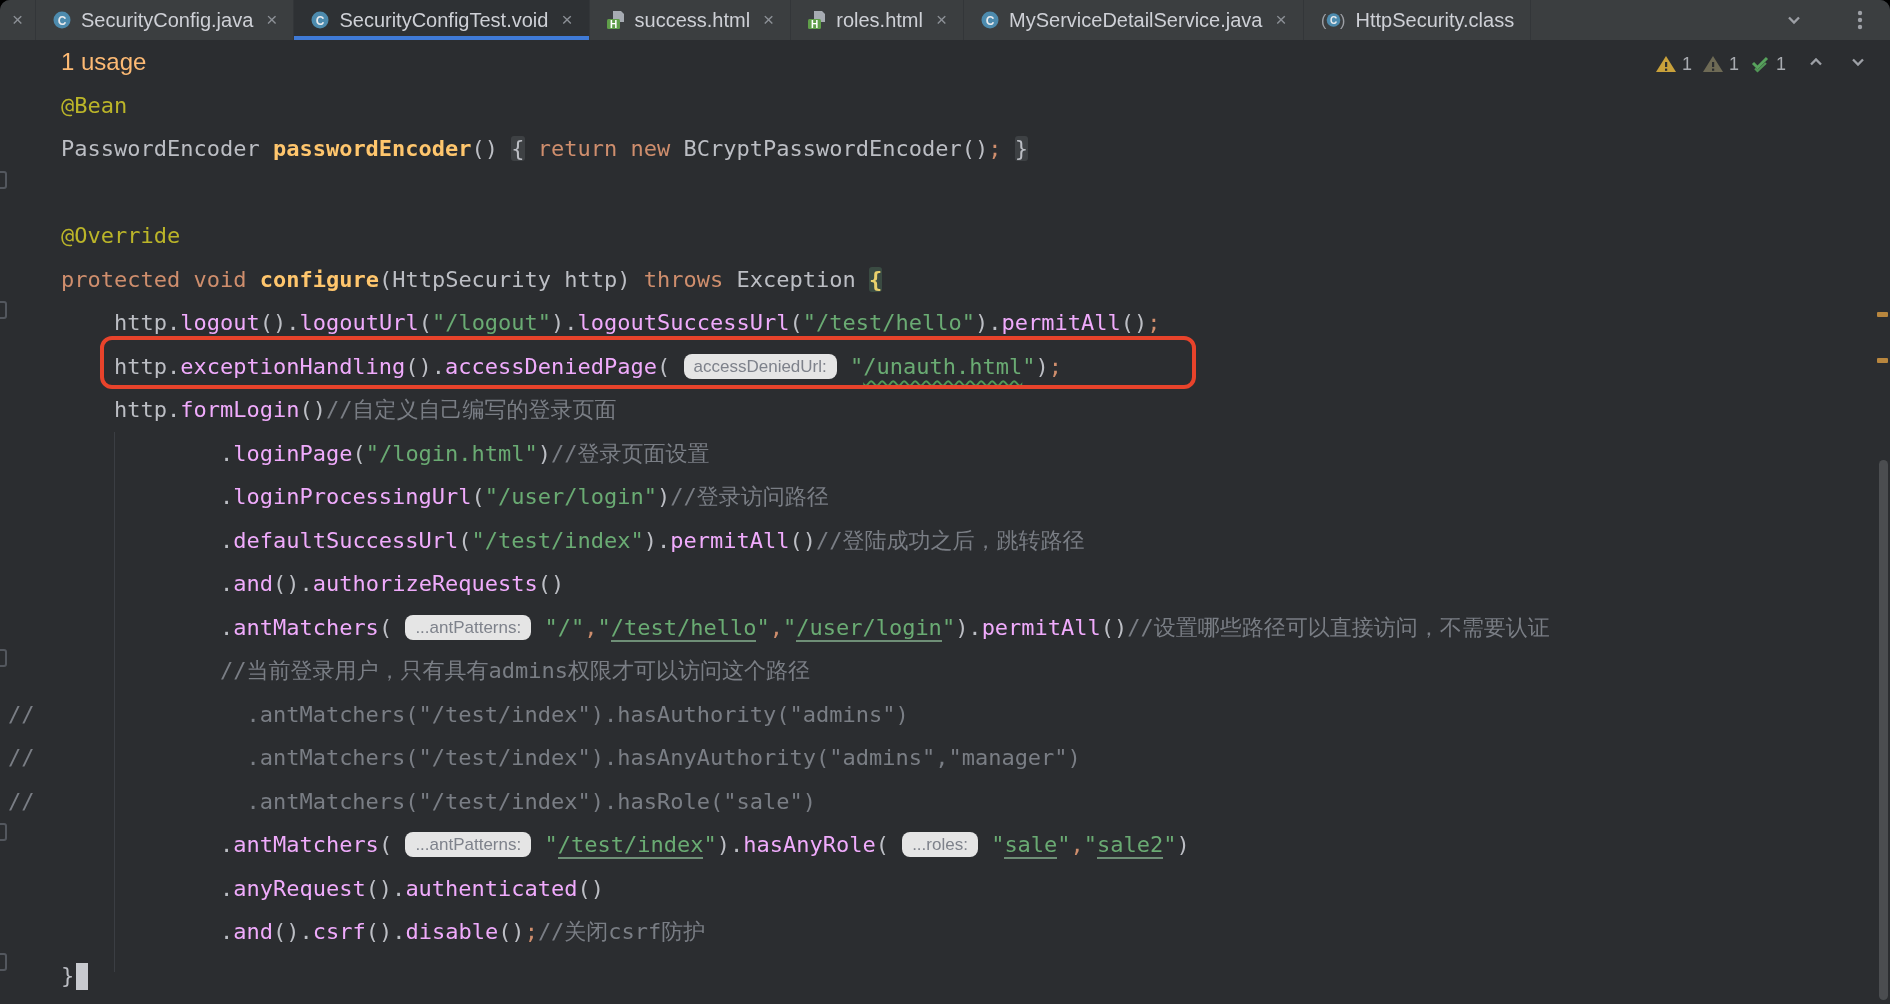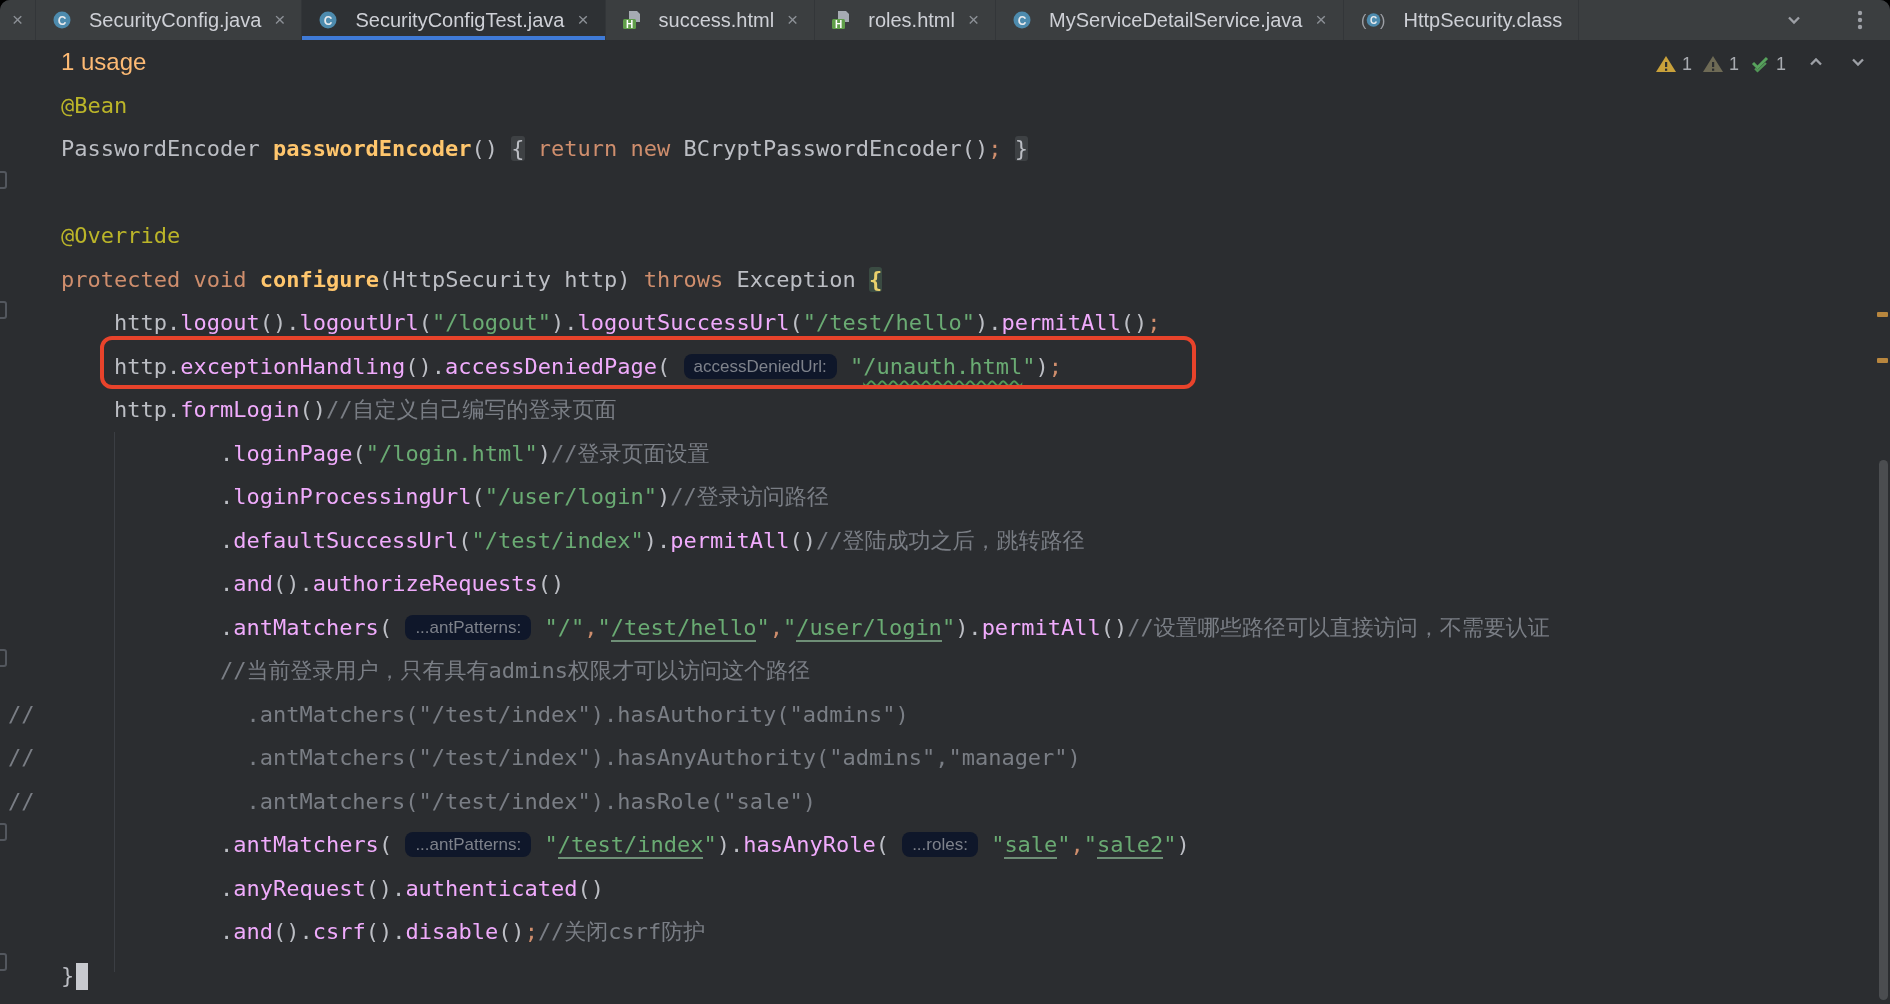--- a/index.html
+++ b/index.html
@@ -9,21 +9,21 @@
   .window { position:relative; width:1890px; height:1004px; background:#2B2D30;
             border-radius:10px 10px 0 0; overflow:hidden; }
 
   
   .tabbar { position:absolute; top:0; left:0; right:0; height:40px;
             background:#3B3E40; display:flex; align-items:stretch; }
   .tab-stub { width:36px; display:flex; align-items:center; justify-content:center;
               color:#8C9096; font-size:19px; border-right:1px solid #333639; }
   .tab { display:flex; align-items:center; gap:9px; padding:0 16px;
          border-right:1px solid #333639; position:relative; cursor:default; }
-  .tab .label { color:#CED0D6; font-size:20px; white-space:nowrap;margin-left:8px; }
+  .tab .label { color:#CED0D6; font-size:20px; white-space:nowrap; }
   .tab .close { color:#8C9096; font-size:19px; margin-left:4px; }
   .tab.active { background:#2E3134; }
   .tab.active::after { content:""; position:absolute; left:0; right:0; bottom:0;
                        height:4px; background:#3F7AD6; }
   .tab-actions { margin-left:auto; display:flex; align-items:center; gap:46px;
                  padding-right:20px; }
   .tab-actions .act { display:flex; align-items:center; }
 
   
   .editor { position:absolute; top:40px; left:0; right:0; bottom:0; background:#2B2D30; }
@@ -37,21 +37,21 @@
   .sg-kw    { color:#CF8E6D;margin-top:16px; }
   .sg-ann   { color:#BBB529; }
   .sg-mdecl { color:#FFC66D; font-weight:bold; }
   .sg-mcall { color:#f0abfc; font-weight:normal; }
   .sg-str   { color:#6AAB73; }
   .sg-strU  { color:#6AAB73; border-bottom:2px solid #6f8f77;text-align:center; }
   .sg-strW  { color:#6AAB73; text-decoration:underline wavy #4F9A58 2px;
               text-underline-offset:6px; }
   .sg-cmt   { color:#7A7E85; }
   .sg-hint  { color:#fdba74; font-family:"Liberation Sans",sans-serif; font-size:24px; }
-  .sg-pill  { color:#7E828B; background:#0f172a; border-radius:8px; padding:3px 10px;
+  .sg-pill  { color:#7E828B; background:#e5e5e5; border-radius:8px; padding:3px 10px;
               font-family:"Liberation Sans",sans-serif; font-size:17px;
               position:relative; top:-2px; }
   .sg-braceBox  { background:#3E4144; border-radius:3px; }
   .sg-braceOpen { background:#3A4B42; color:#E9D16C; font-weight:bold; border-radius:3px; }
   .sg-cursor { display:inline-block; width:12px; height:27px; background:#C8CACF;
                vertical-align:middle; margin-left:2px; }
 
   .indent-guide { position:absolute; left:114px; top:392px; height:540px; width:1px;
                   background:#3B3E43; }
 
@@ -94,21 +94,21 @@
           <span class="label">SecurityConfig.java</span>
           <span class="close">×</span>
         </div>
         <div class="tab active">
           <span style="display: flex;">
             <svg width="20" height="20">
               <circle cx="10" cy="10" r="8.5" fill="#4D8BAE"></circle>
               <text x="10" y="14.5" font-size="12" font-weight="bold" fill="#E8EAED" text-anchor="middle" font-family="Liberation Sans,sans-serif">C</text>
             </svg>
           </span>
-          <span class="label">SecurityConfigTest.java</span>
+          <span class="label">SecurityConfigTest.void</span>
           <span class="close">×</span>
         </div>
         <div class="tab">
           <span style="display: flex;">
             <svg width="20" height="20">
               <path d="M7 1 h8 l3 3 v8 h-11 z" fill="#A6ABB2"></path>
               <rect x="1" y="9" width="13" height="10" rx="1.5" fill="#5F9E49"></rect>
               <text x="7.5" y="17.5" font-size="10" font-weight="bold" fill="#fff" text-anchor="middle" font-family="Liberation Sans,sans-serif">H</text>
             </svg>
           </span>

